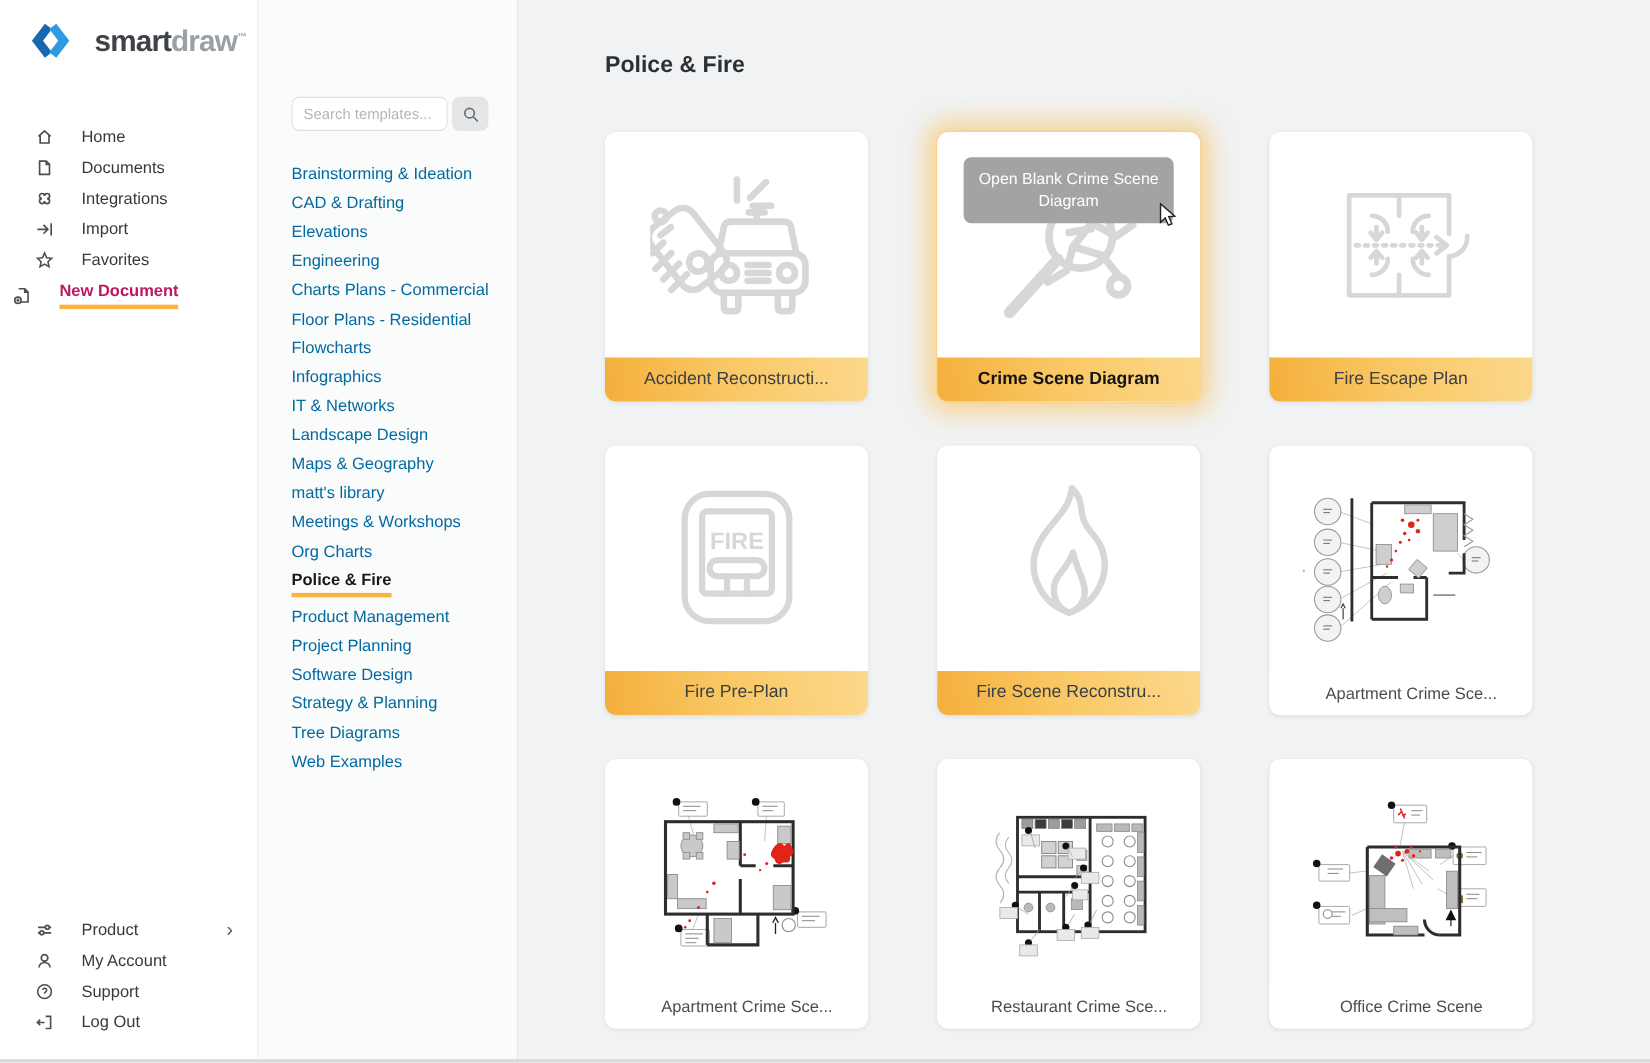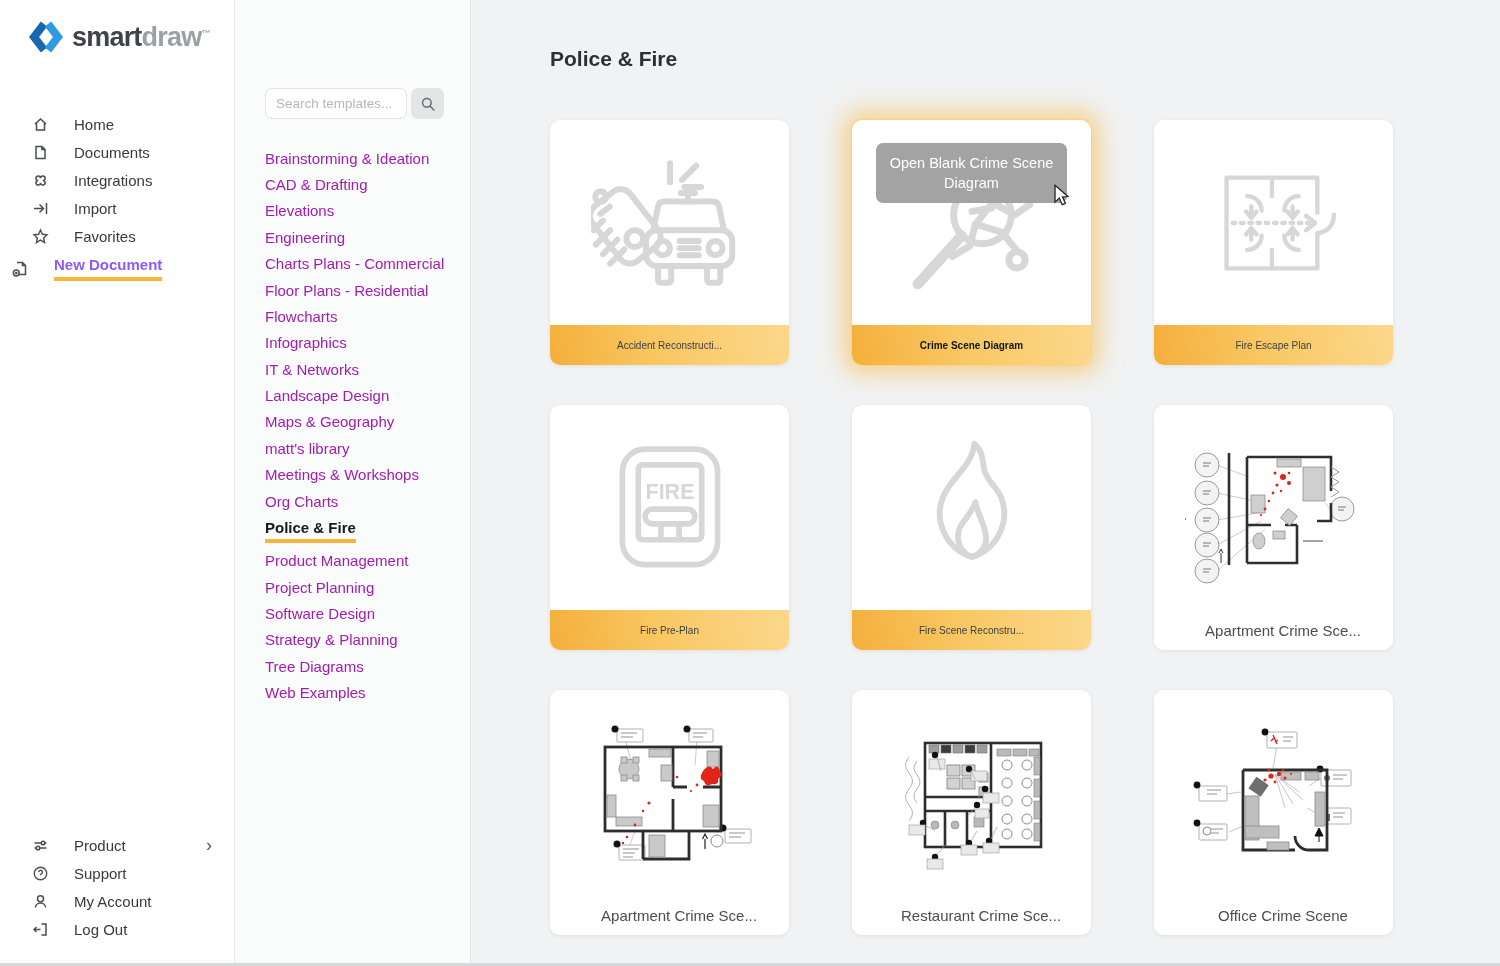--- a/index.html
+++ b/index.html
@@ -9,31 +9,31 @@
     font-family:"Liberation Sans", sans-serif;
     background:#f1f2f3; position:relative;
   }
   .app { display:flex; width:1500px; height:963px; }
 
   
   .sidebar {
     width:235px; background:#ffffff; border-right:1px solid #e7e8e9;
     display:flex; flex-direction:column; padding:20px 0 20px;
   }
-  .logo-row { display:flex; align-items:center; gap:9px; padding-left:29px; margin-bottom:56px; }
+  .logo-row { display:flex; align-items:center; gap:23px; padding-left:29px; margin-bottom:56px; }
   .logo-text { font-size:27px; font-weight:bold; color:#3f4347; letter-spacing:-0.8px; }
   .logo-text .draw { color:#9aa0a5; }
   .logo-text sup { font-size:9px; color:#9aa0a5; }
   .nav { list-style:none; margin:0; padding:0; }
   .nav-item {
     display:flex; align-items:center; gap:25px;
     padding:5.5px 0 5.5px 32px; font-size:15px; color:#363a3d; cursor:pointer;
   }
   .nav-item svg { width:17px; height:17px; flex:0 0 17px; stroke:#4a4e52; }
-  .nav-item.active { font-weight:bold; color:#8b5cf6;padding-left:12px; }
+  .nav-item.active { font-weight:bold; color:#be185d;padding-left:12px; }
   .nav-item.active .nav-label { border-bottom:4px solid #F9B43B; padding-bottom:4px; }
   .sidebar-bottom { margin-top:auto; }
   .chev { margin-left:auto; padding-right:22px; color:#54585c; font-size:18px; line-height:12px; }
 
   
   .catpanel {
     width:236px; background:#fafbfb; border-right:1px solid #e4e5e6;
     padding-top:88px;
   }
   .search-row { display:flex; gap:4px; margin:0 26px 26px 30px; }
@@ -41,21 +41,21 @@
     flex:1; min-width:0; height:31px; border:1px solid #e1e2e3; border-radius:7px;
     padding:0 10px; font-size:13.5px; color:#333; background:#fff; outline:none;
     font-family:Liberation Sans, sans-serif;
   }
   .search-input::placeholder { color:#b4b6b8; }
   .search-btn {
     width:33px; height:31px; border:none; border-radius:7px; background:#e4e5e6;
     display:flex; align-items:center; justify-content:center; cursor:pointer; flex:0 0 33px;
   }
   .cat-list { list-style:none; margin:0; padding:0 0 0 30px; }
-  .cat-item { font-size:15px; color:#a21caf; padding:4.7px 0; cursor:pointer; }
+  .cat-item { font-size:15px; color:#0369a1; padding:4.7px 0; cursor:pointer; }
   .cat-item.active { font-weight:bold; color:#17191b; }
   .cat-item.active .cat-label { display:inline-block; padding-bottom:3px; border-bottom:4px solid #F9B43B; }
 
   
   main { flex:1; padding:47px 0 0 79px; }
   .page-title { font-size:21px; font-weight:bold; color:#2d3033; margin:0; }
   .grid {
     margin-top:49px;
     display:grid; grid-template-columns:repeat(3,245px);
     column-gap:57px; row-gap:40px;
@@ -64,21 +64,21 @@
     position:relative; width:239px; height:245px; background:#fff; border-radius:10px;
     box-shadow:0 1px 4px rgba(0,0,0,.08);
     display:flex; flex-direction:column; cursor:pointer;
   }
   .card.hovered {
     box-shadow:0 0 0 1px #fbd089, 0 0 22px 9px rgba(247,184,64,.55);
   }
   .card-body { flex:1; display:flex; align-items:center; justify-content:center; overflow:hidden; }
   .card-footer {
     height:40px; display:flex; align-items:center; justify-content:center;
-    font-size:10px; color:#3c3f42; border-radius:0 0 10px 10px; background:#fff;
+    font-size:16px; color:#3c3f42; border-radius:0 0 10px 10px; background:#fff;
   }
   .card-footer.orange { background:linear-gradient(80deg,#F4AF3B 0%,#F9C763 45%,#FCD88C 100%); }
   .card-footer.bold { font-weight:bold; color:#141414; }
   .card-footer.white { color:#4a4d50; font-size:15px;padding-left:19px; }
   .tooltip {
     position:absolute; top:23px; left:24px; right:24px;
     background:#a3a3a4; border-radius:7px; color:#fff; font-size:14.5px;
     line-height:20px; text-align:center; padding:10px 12px; z-index:3;
   }
   .cursor { position:absolute; left:200px; top:64px; z-index:4; }
@@ -146,32 +146,32 @@
       <li class="nav-item">
         <svg viewBox="0 0 17 17" fill="none" stroke-width="1.5">
           <path d="M2.5,6 H14.5 M2.5,11 H14.5"></path>
           <circle cx="11" cy="6" r="1.8" fill="#fff"></circle>
           <circle cx="6" cy="11" r="1.8" fill="#fff"></circle>
         </svg>
         <span class="nav-label">Product</span>
         <span class="chev">›</span>
       </li>
       <li class="nav-item">
+        <svg viewBox="0 0 17 17" fill="none" stroke-width="1.5">
+          <circle cx="8.5" cy="5.8" r="3"></circle>
+          <path d="M3.5,14.5 a5,4.5 0 0 1 10,0"></path>
+        </svg>
+        <span class="nav-label">My Account</span>
+      </li>
+      <li class="nav-item">
         <svg viewBox="0 0 17 17" fill="none" stroke-width="1.4">
           <circle cx="8.5" cy="8.5" r="6.2"></circle>
           <path d="M6.8,7 a1.8,1.8 0 1 1 2.7,1.7 c-.7,.4 -1,.8 -1,1.6 M8.5,12.2 v.2"></path>
         </svg>
         <span class="nav-label">Support</span>
-      </li>
-      <li class="nav-item">
-        <svg viewBox="0 0 17 17" fill="none" stroke-width="1.5">
-          <circle cx="8.5" cy="5.8" r="3"></circle>
-          <path d="M3.5,14.5 a5,4.5 0 0 1 10,0"></path>
-        </svg>
-        <span class="nav-label">My Account</span>
       </li>
       <li class="nav-item">
         <svg viewBox="0 0 17 17" fill="none" stroke-width="1.5">
           <path d="M9.5,3 H14 V14 H9.5 M8.5,8.5 H2 M4.5,6 L2,8.5 L4.5,11"></path>
         </svg>
         <span class="nav-label">Log Out</span>
       </li>
     </ul>
   </aside>
 

